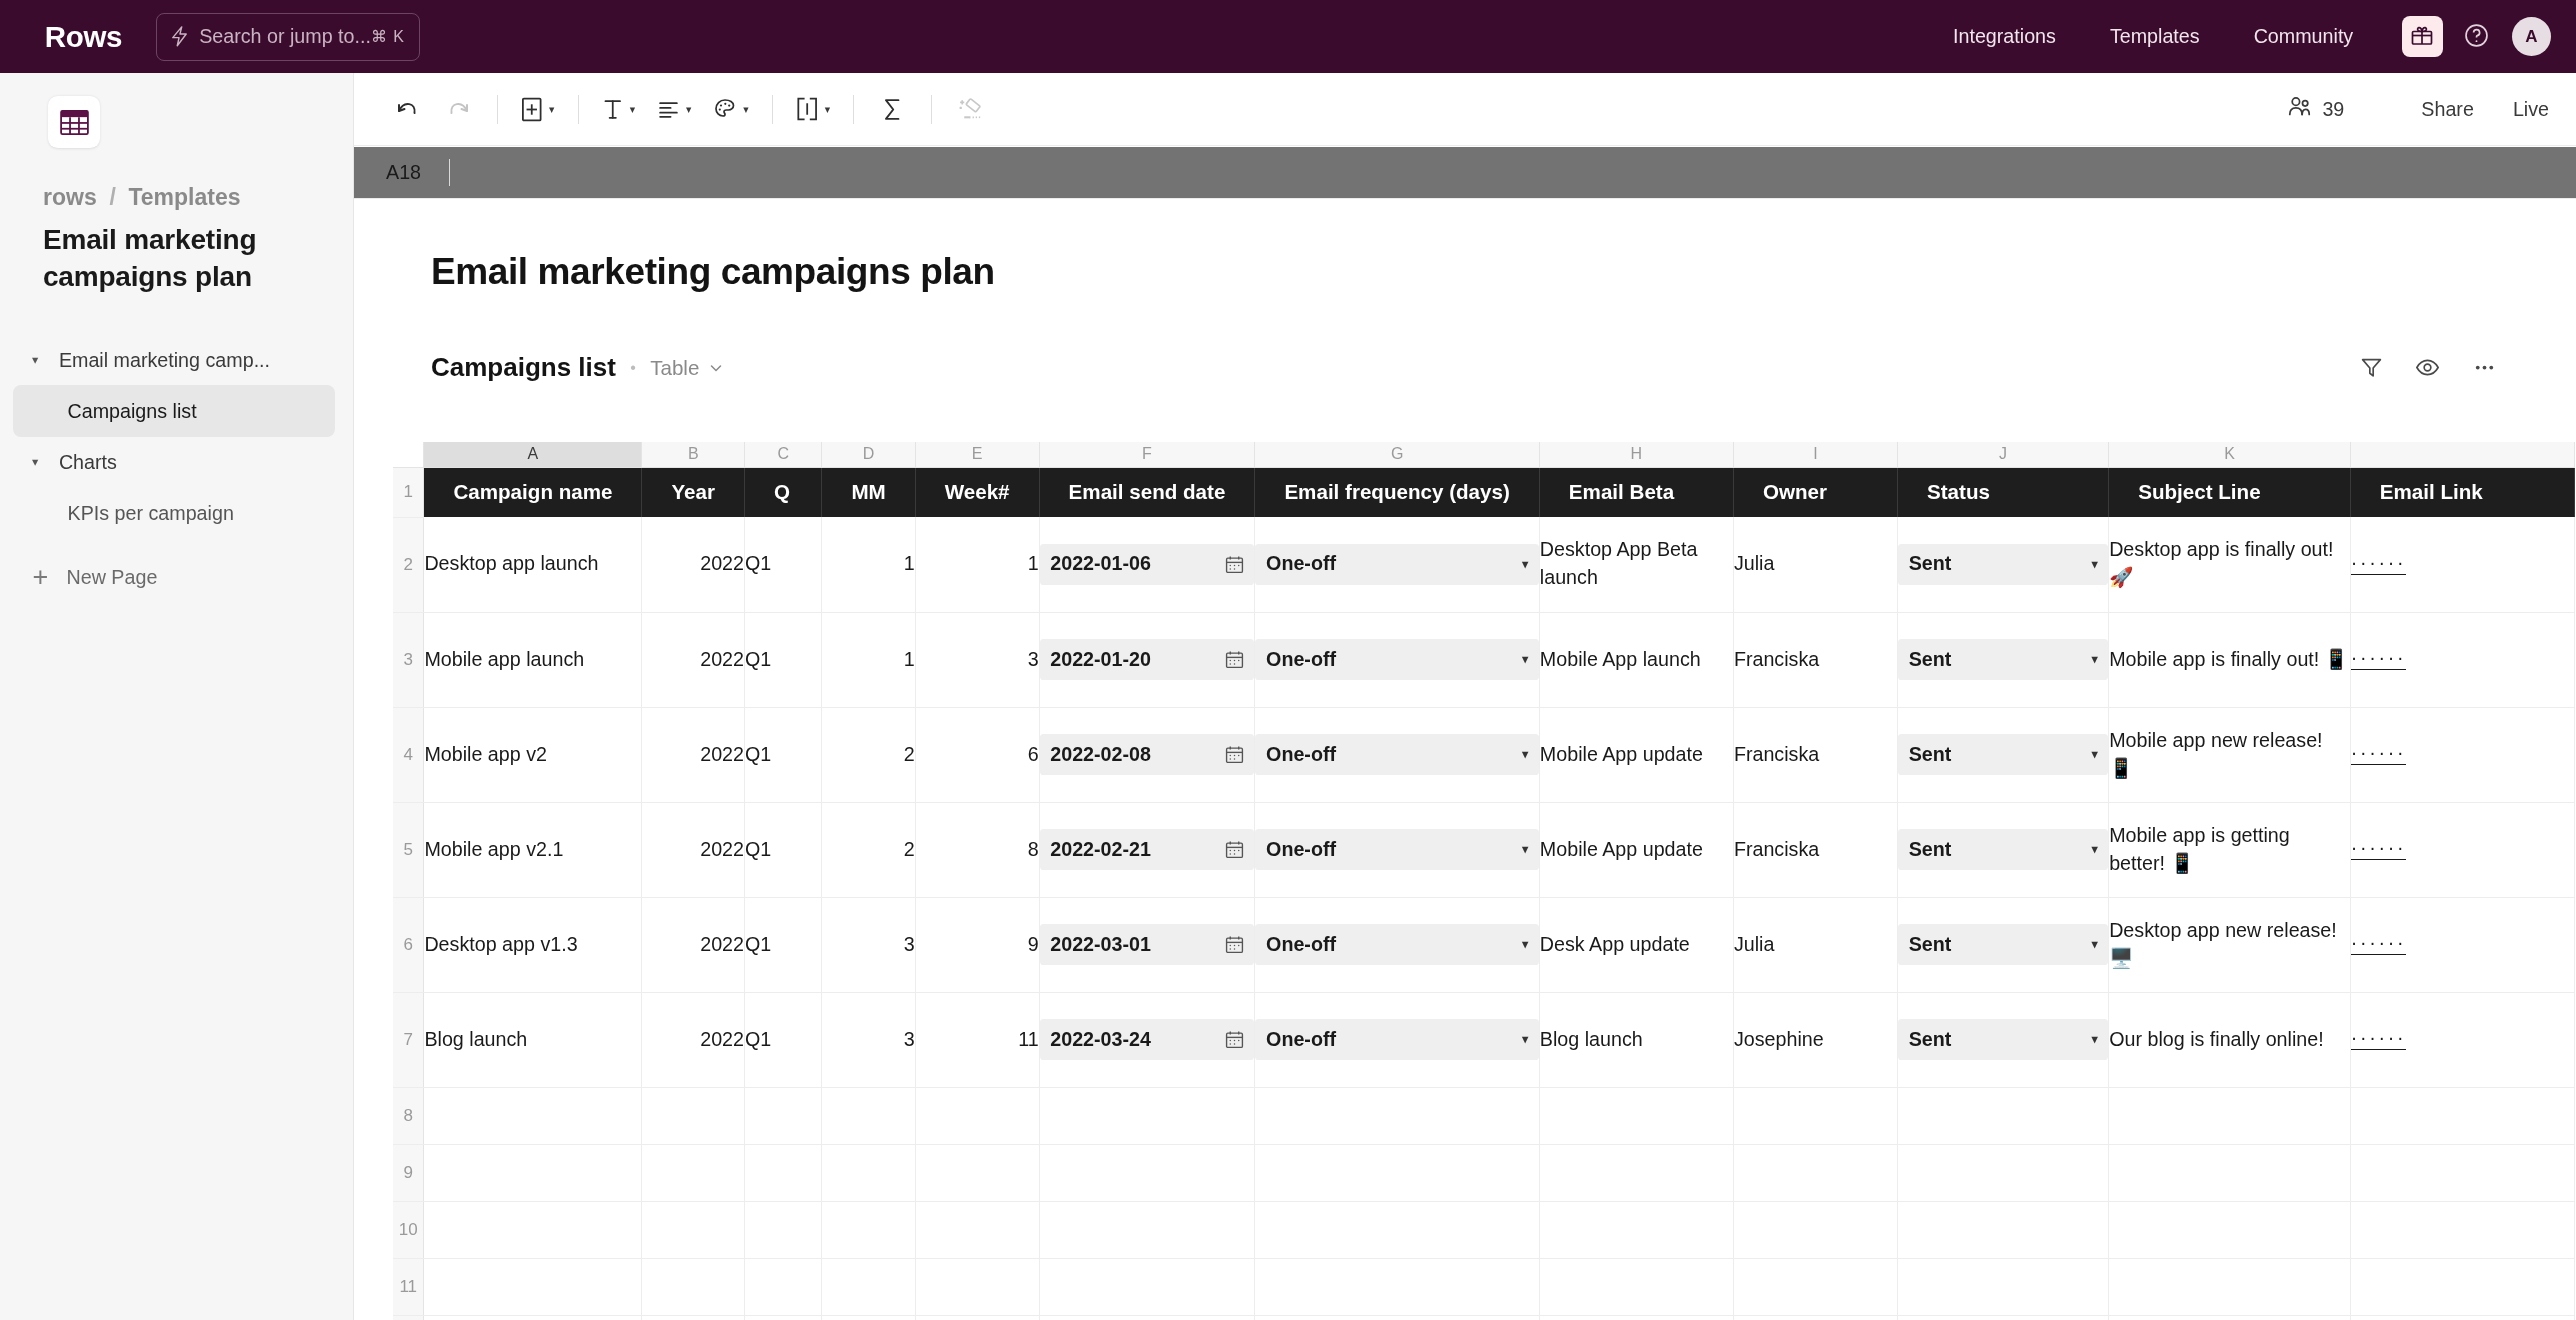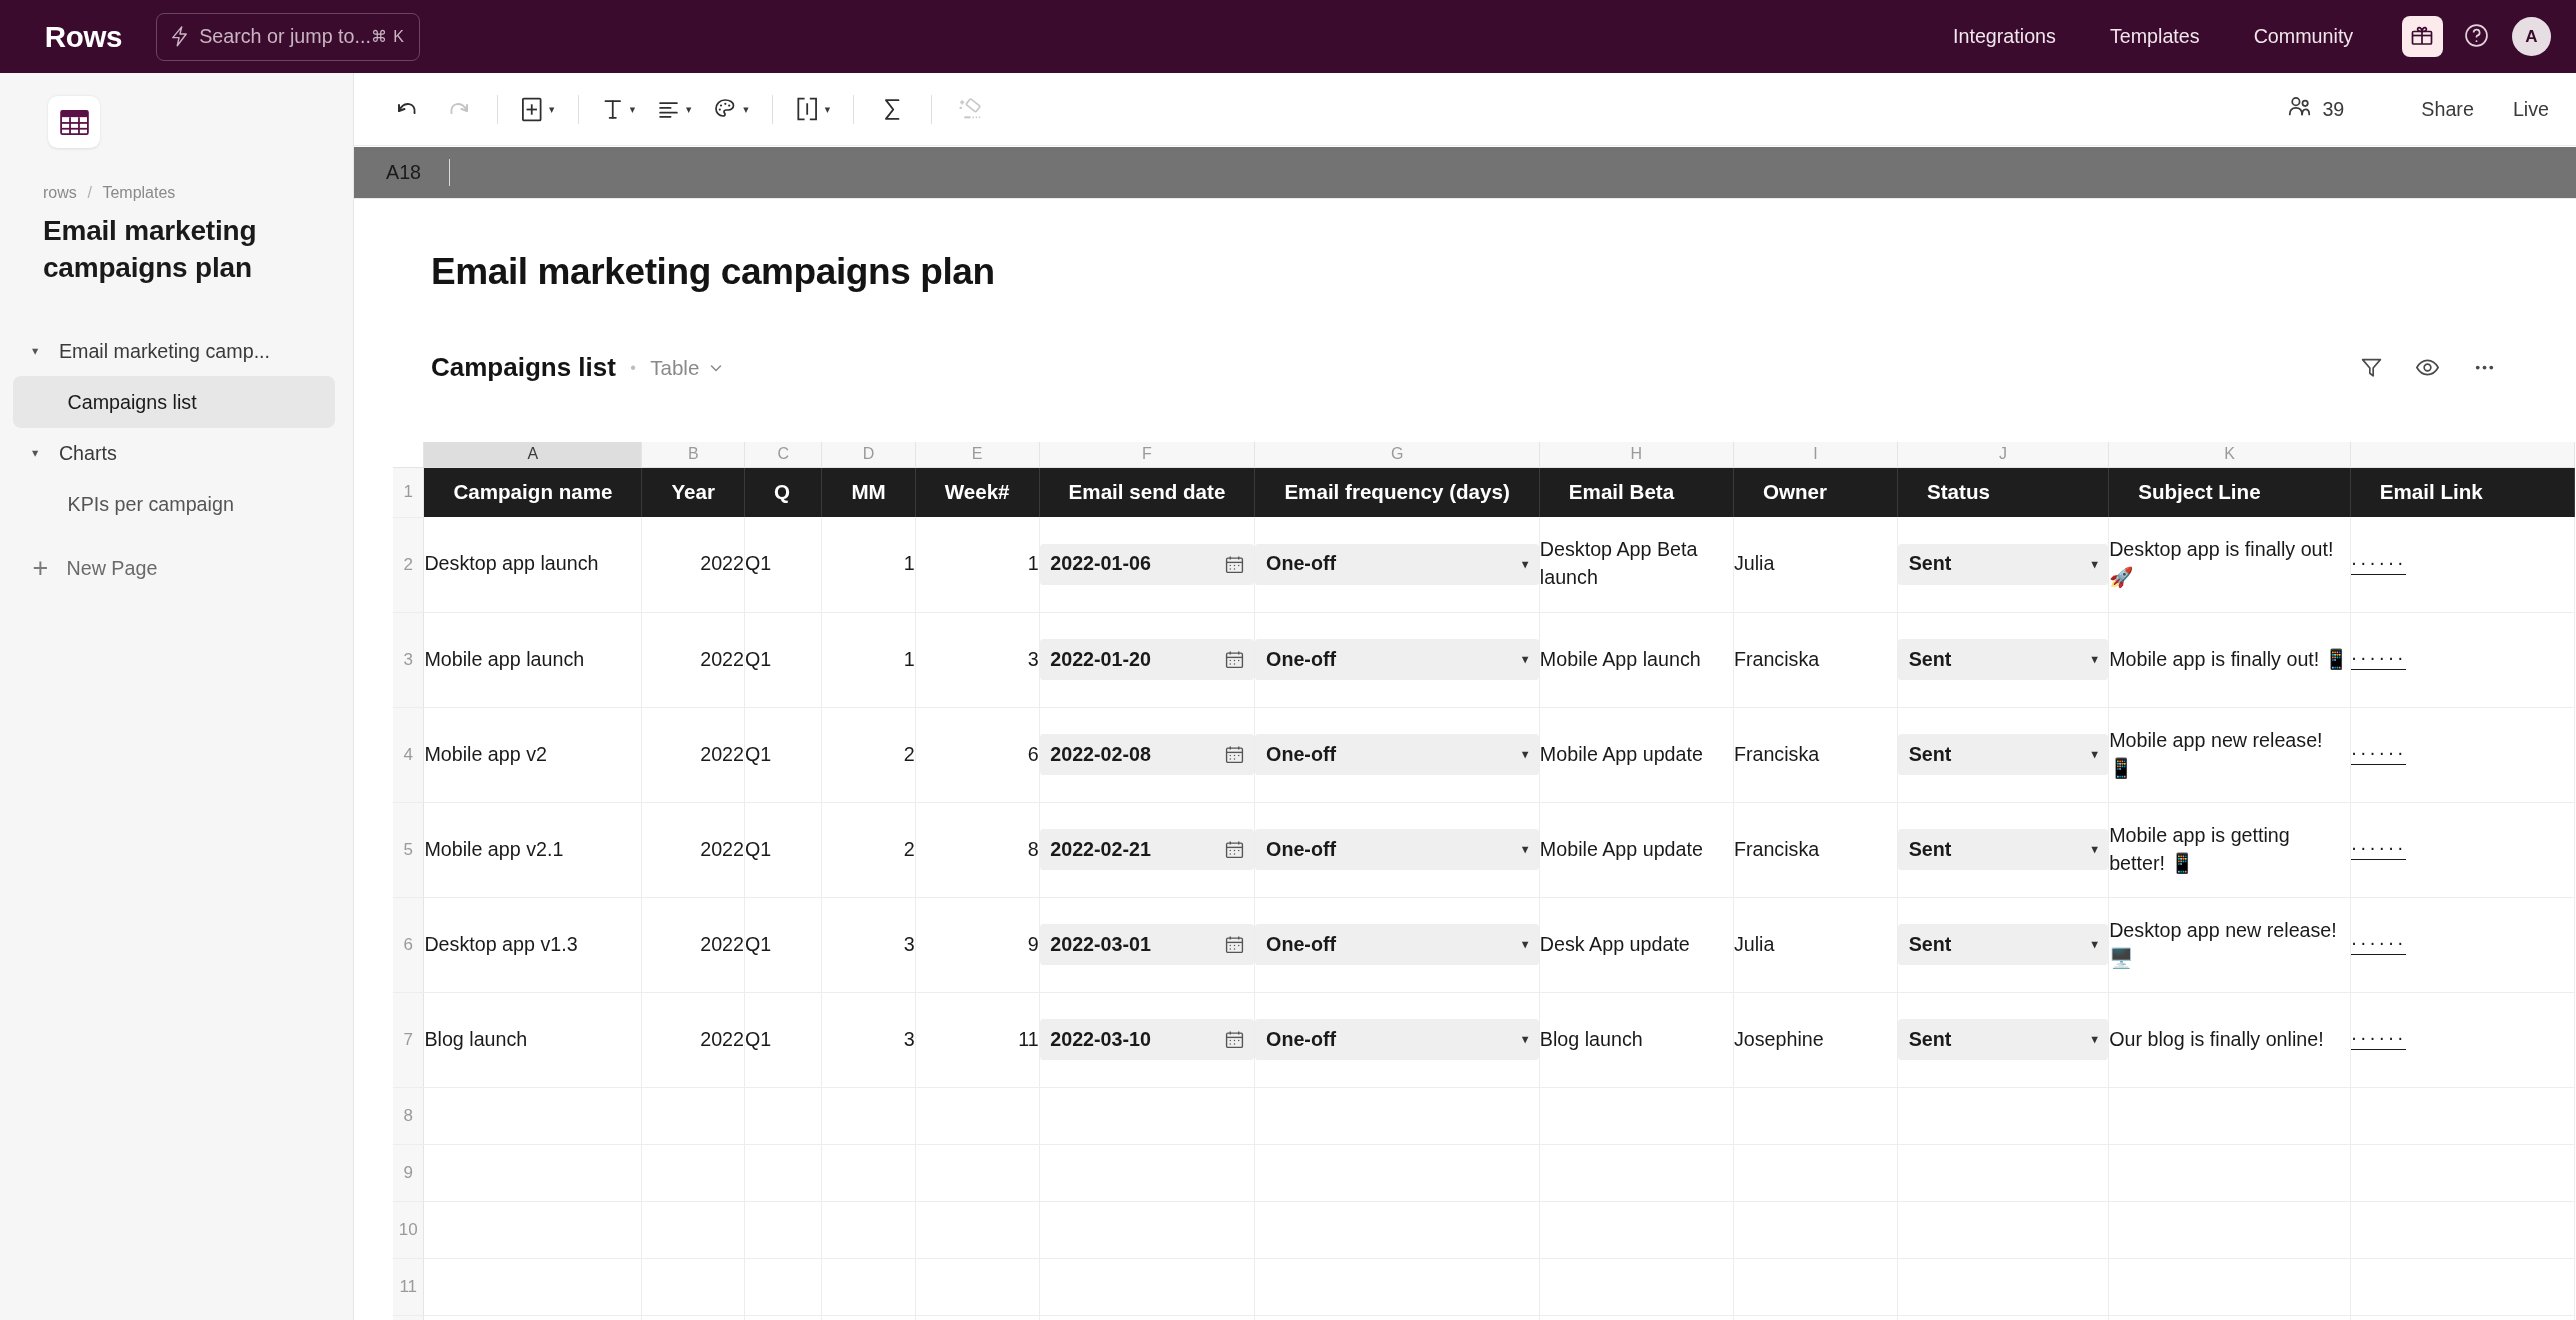--- a/index.html
+++ b/index.html
@@ -64,21 +64,21 @@
     background: #F6F6F6;
     border-right: 0.9px solid #E6E6E6;
   }
   #doc-icon {
     width: 52px; height: 52px; margin: 23px 0 0 48px;
     background: #ffffff; border-radius: 9.8px;
     box-shadow: 0 0.9px 2.7px rgba(0,0,0,0.10);
     display: flex; align-items: center; justify-content: center;
   }
   #breadcrumb {
-    margin: 36px 0 0 43px; font-size: 16px; color: #8A8A8A;
+    margin: 36px 0 0 43px; font-size: 23px; color: #8A8A8A; font-weight: bold;
   }
   #breadcrumb .sep { margin: 0 6.3px; color: #B0B0B0; }
   #doc-title {
     margin: 10.7px 43px 0 43px;
     font-size: 28px; font-weight: 700; color: #1A1A1A;
     line-height: 1.32; letter-spacing: -0.2px;
   }
   #nav-tree { margin-top: 41px; }
   .nav-group {
     display: flex; align-items: center;
@@ -767,21 +767,21 @@
           </tr>
           <tr>
             <td class="rownum">7</td>
             <td class="cell">Blog launch</td>
             <td class="cell num">2022</td>
             <td class="cell">Q1</td>
             <td class="cell num">3</td>
             <td class="cell num">11</td>
             <td class="cell">
               <div class="chip">
-                <span class="val">2022-03-10</span>
+                <span class="val">2022-03-24</span>
                 <span class="cal">
                   <svg width="19" height="19" viewBox="0 0 18 18" fill="none" stroke="#555" stroke-width="1.3">
                     <rect x="1.5" y="3" width="15" height="13.5" rx="1.2"></rect>
                     <line x1="1.5" y1="7" x2="16.5" y2="7"></line>
                     <line x1="5" y1="1.5" x2="5" y2="4.2"></line>
                     <line x1="13" y1="1.5" x2="13" y2="4.2"></line>
                     <circle cx="5" cy="10" r="0.7" fill="#555" stroke="none"></circle>
                     <circle cx="9" cy="10" r="0.7" fill="#555" stroke="none"></circle>
                     <circle cx="13" cy="10" r="0.7" fill="#555" stroke="none"></circle>
                     <circle cx="5" cy="13.3" r="0.7" fill="#555" stroke="none"></circle>

